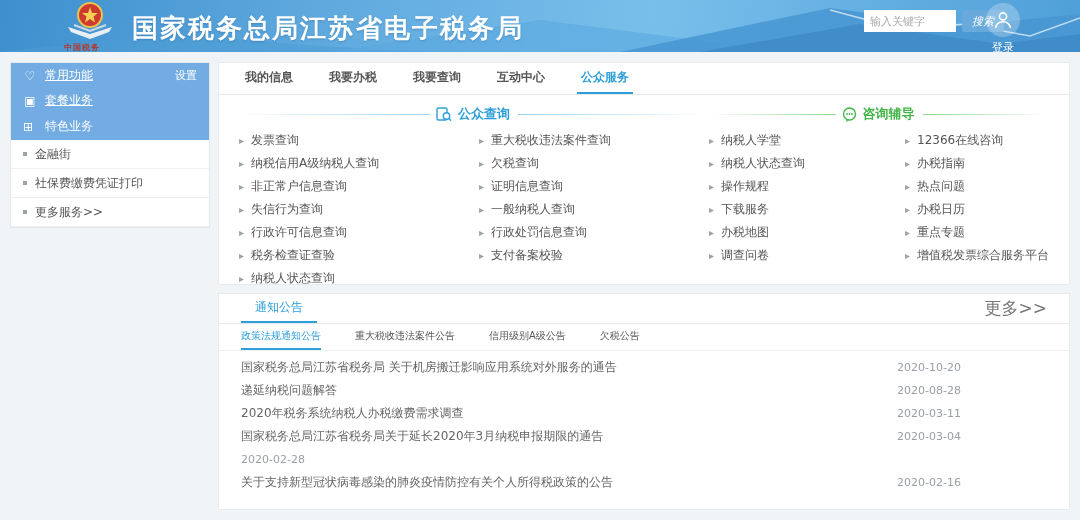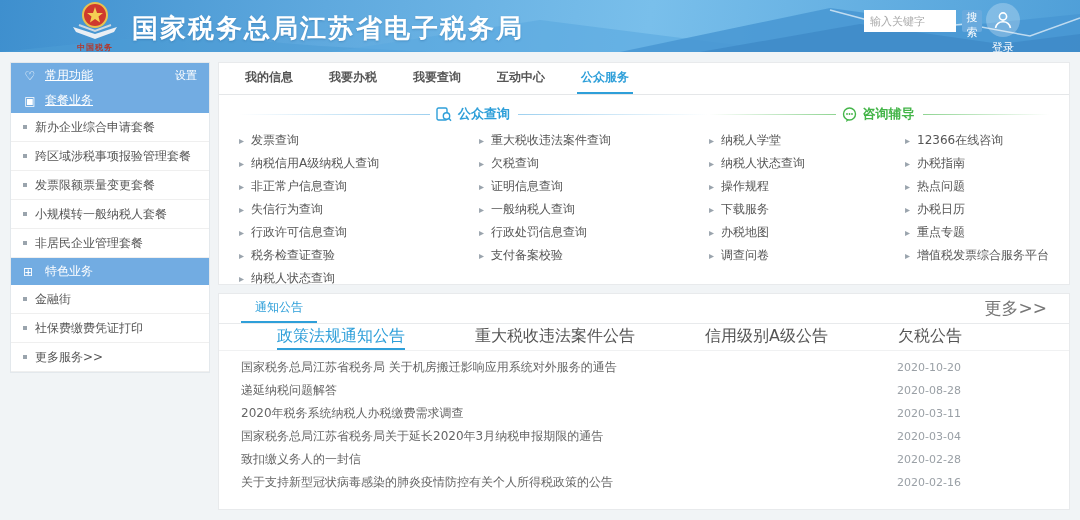--- a/index.html
+++ b/index.html
@@ -3,27 +3,27 @@
 <meta charset="utf-8">
 <style>
   * { margin:0; padding:0; box-sizing:border-box; }
   html,body { width:1080px; height:520px; overflow:hidden; }
   body { font-family:"DejaVu Sans","Liberation Sans",sans-serif; background:#f1f4f6; position:relative; font-size:12px; }
 
   
   .header { position:absolute; left:0; top:0; width:1080px; height:52px; overflow:hidden;
             background:linear-gradient(100deg,#3e8fce 0%,#5fa9de 30%,#79bfeb 60%,#4f9fd8 100%); }
   .header svg.mountains { position:absolute; left:0; top:0; }
-  .logo { position:absolute; left:64px; top:1px; width:62px; height:49px; text-align:center; }
+  .logo { position:absolute; left:64px; top:1px; width:62px; height:49px; text-align:left; }
   .logo-caption { font-size:8px; color:#b03a30; font-weight:bold; letter-spacing:1px; line-height:8px; }
   .site-title { position:absolute; left:132px; top:11px; color:#fff; font-size:26px; font-weight:bold; letter-spacing:2px; text-shadow:0 1px 2px rgba(30,90,140,.35); }
   .search-box { position:absolute; left:864px; top:10px; display:flex; }
   .search-input { width:92px; height:22px; border:none; background:#fff; font-size:11px; padding:0 6px; color:#333; outline:none; }
   .search-input::placeholder { color:#aaa; }
-  .search-btn { width:20px; height:22px; margin-left:6px; border:none; background:#69aadd; color:#fff; font-size:11px; border-radius:2px; cursor:pointer; }
+  .search-btn { width:42px; height:22px; margin-left:6px; border:none; background:#69aadd; color:#fff; font-size:11px; border-radius:2px; cursor:pointer;font-style:italic; }
   .avatar { position:absolute; left:986px; top:3px; width:34px; height:34px; border-radius:50%; background:rgba(255,255,255,.25); display:flex; align-items:center; justify-content:center; }
   .login-label { position:absolute; left:992px; top:40px; color:#fff; font-size:11px; cursor:pointer; }
 
   
   .sidebar { position:absolute; left:10px; top:62px; width:200px; background:#fff; border:1px solid #e3e8ec; }
   .side-blue { background:#72ace2; color:#fff; }
   .side-row { height:25px; display:flex; align-items:center; padding:0 12px; font-size:12px; }
   .side-row .ic { width:14px; margin-right:8px; font-size:12px; text-align:center; }
   .side-row .grow { flex:1;text-decoration:underline; }
   .side-settings { font-size:11px; color:#fff; cursor:pointer; }
@@ -61,21 +61,21 @@
   .sec-q .linklist:first-child { width:240px; } .sec-q .linklist:last-child { flex:1; }
   .sec-c .linklist:first-child { width:196px; } .sec-c .linklist:last-child { flex:1; }
   .linklist li { height:23px; display:flex; align-items:center; color:#555; font-size:12px; cursor:pointer; white-space:nowrap; }
   .tri { color:#9aa4ad; font-size:10px; margin-right:7px; }
 
   
   .notice-head { height:30px; border-bottom:1px solid #e8eaec; display:flex; align-items:stretch; padding:0 22px; }
   .notice-title { display:flex; align-items:center; padding:0 14px; color:#2e9fd9; font-size:12px; border-bottom:2px solid #2e9fd9; cursor:pointer; }
   .notice-more { margin-left:auto; display:flex; align-items:center; color:#777; font-size:17px; cursor:pointer; }
   .notice-tabs { height:27px; border-bottom:1px solid #f0f1f2; display:flex; align-items:stretch; padding-left:22px; }
-  .ntab { display:flex; align-items:center; margin-right:34px; font-size:16px; color:#555; cursor:pointer; border-bottom:2px solid transparent;margin-left:36px; }
+  .ntab { display:flex; align-items:center; margin-right:34px; font-size:10px; color:#555; cursor:pointer; border-bottom:2px solid transparent; }
   .ntab.active { color:#2e9fd9; border-bottom-color:#2e9fd9; }
   .notice-list { list-style:none; padding:5px 0 0 0; }
   .notice-list li { height:23px; display:flex; align-items:center; padding:0 22px; cursor:pointer; }
   .n-title { flex:1; color:#666; font-size:12px; white-space:nowrap; overflow:hidden; }
   .n-date { width:150px; color:#9aa0a6; font-size:11px; }
 </style>
 </head>
 <body>
 
 <div class="header">
@@ -119,42 +119,20 @@
       <span class="ic">♡</span>
       <span class="grow">常用功能</span>
       <span class="side-settings">设置</span>
     </div>
     <div class="side-row">
       <span class="ic">▣</span>
       <span class="grow">套餐业务</span>
     </div>
   </div>
 
-  <ul class="side-list">
-    <li>
-        <span class="sq"></span>
-        <span>新办企业综合申请套餐</span>
-      </li>
-      <li>
-        <span class="sq"></span>
-        <span>跨区域涉税事项报验管理套餐</span>
-      </li>
-      <li>
-        <span class="sq"></span>
-        <span>发票限额票量变更套餐</span>
-      </li>
-      <li>
-        <span class="sq"></span>
-        <span>小规模转一般纳税人套餐</span>
-      </li>
-      <li>
-        <span class="sq"></span>
-        <span>非居民企业管理套餐</span>
-      </li>
-  </ul>
 
   <div class="special-row">
     <span class="ic">⊞</span>
     <span>特色业务</span>
   </div>
 
   <ul class="side-list">
     <li>
         <span class="sq"></span>
         <span>金融街</span>
@@ -345,21 +323,20 @@
       </li>
       <li>
         <span class="n-title">2020年税务系统纳税人办税缴费需求调查</span>
         <span class="n-date">2020-03-11</span>
       </li>
       <li>
         <span class="n-title">国家税务总局江苏省税务局关于延长2020年3月纳税申报期限的通告</span>
         <span class="n-date">2020-03-04</span>
       </li>
       <li>
-        <span class="n-title">致扣缴义务人的一封信</span>
         <span class="n-date">2020-02-28</span>
       </li>
       <li>
         <span class="n-title">关于支持新型冠状病毒感染的肺炎疫情防控有关个人所得税政策的公告</span>
         <span class="n-date">2020-02-16</span>
       </li>
   </ul>
 </div>
 
 </body></html>

